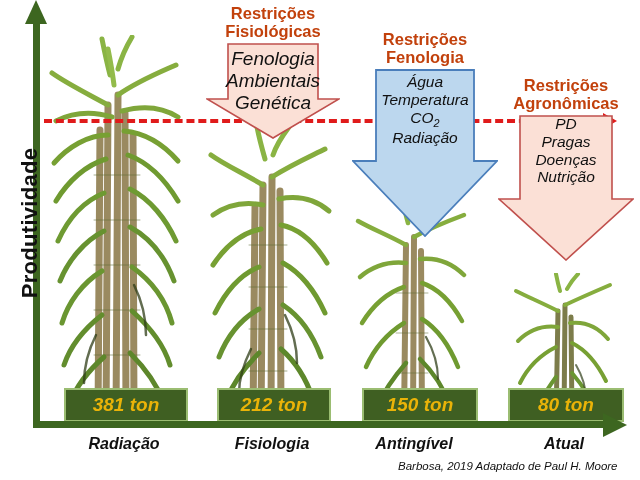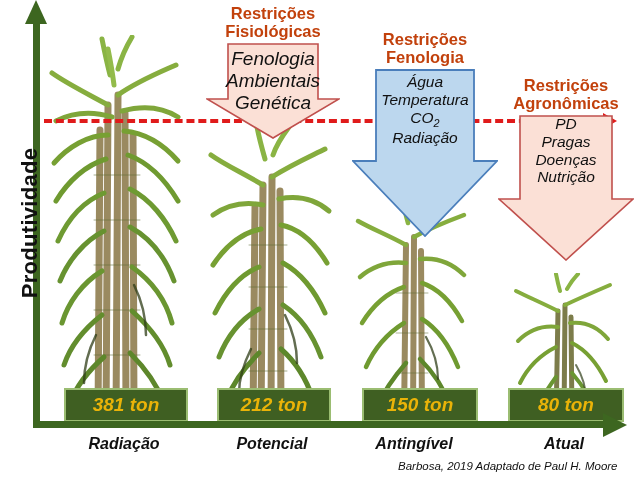--- a/index.html
+++ b/index.html
@@ -269,19 +269,19 @@
 
   <div class="ton-box" style="left:64px;top:388px;width:120px;">381 ton</div>
   <div class="ton-box" style="left:217px;top:388px;width:110px;">212 ton</div>
   <div class="ton-box" style="left:362px;top:388px;width:112px;">150 ton</div>
   <div class="ton-box" style="left:508px;top:388px;width:112px;">80 ton</div>
 
   <div class="x-axis"></div>
   <div class="x-arrow"></div>
 
   <div class="cat-label" style="left:64px;width:120px;">Radiação</div>
-  <div class="cat-label" style="left:217px;width:110px;">Potencial</div>
+  <div class="cat-label" style="left:217px;width:110px;">Fisiologia</div>
   <div class="cat-label" style="left:508px;width:112px;">Atual</div>
   <div class="cat-label" style="left:358px;width:112px;">Antingível</div>
 
   <div class="cit" style="left:398px;top:460px;">Barbosa, 2019 Adaptado de Paul H. Moore</div>
 
 </div>
 
 </body></html>

